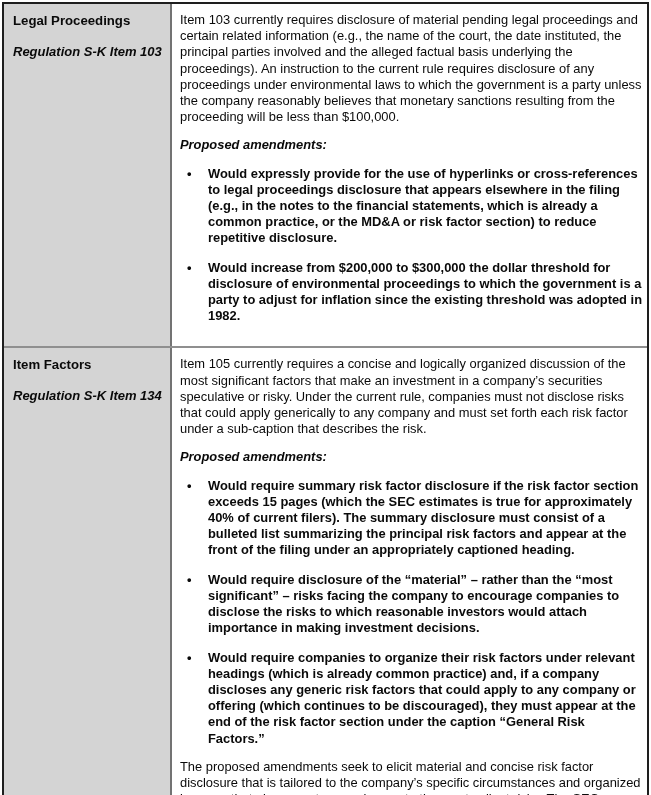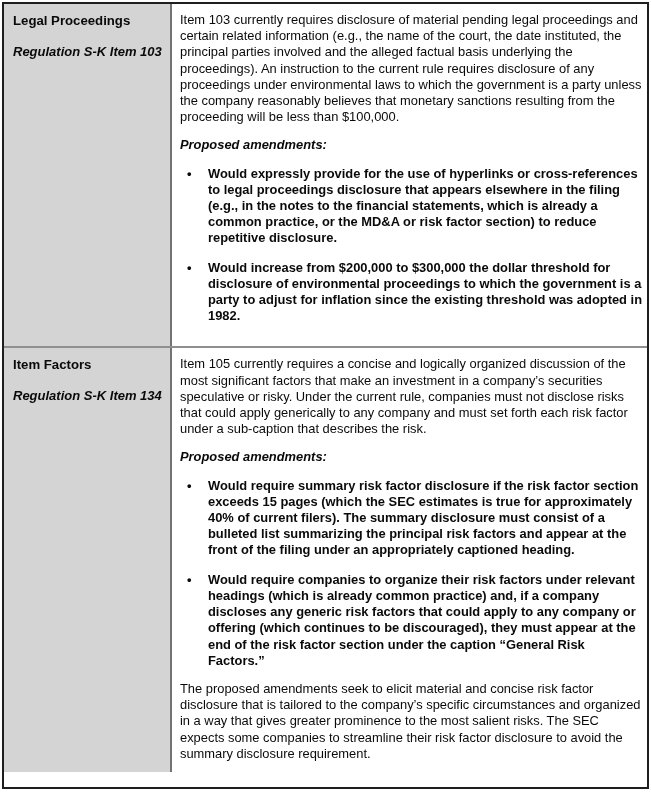--- a/index.html
+++ b/index.html
@@ -94,20 +94,21 @@
     <section class="row">
       <div class="cell head">
         <div class="title">Item Factors</div>
         <div class="subtitle">Regulation S-K Item 134</div>
       </div>
       <div class="cell body">
         <p>Item 105 currently requires a concise and logically organized discussion of the most significant factors that make an investment in a company’s securities speculative or risky. Under the current rule, companies must not disclose risks that could apply generically to any company and must set forth each risk factor under a sub-caption that describes the risk.</p>
         <p class="proposed">Proposed amendments:</p>
         <ul class="bullets">
           <li>Would require summary risk factor disclosure if the risk factor section exceeds 15 pages (which the SEC estimates is true for approximately 40% of current filers). The summary disclosure must consist of a bulleted list summarizing the principal risk factors and appear at the front of the filing under an appropriately captioned heading.</li>
+          <li>Would require disclosure of the “material” – rather than the “most significant” – risks facing the company to encourage companies to disclose the risks to which reasonable investors would attach importance in making investment decisions.</li>
           <li>Would require companies to organize their risk factors under relevant headings (which is already common practice) and, if a company discloses any generic risk factors that could apply to any company or offering (which continues to be discouraged), they must appear at the end of the risk factor section under the caption “General Risk Factors.”</li>
         </ul>
         <p>The proposed amendments seek to elicit material and concise risk factor disclosure that is tailored to the company’s specific circumstances and organized in a way that gives greater prominence to the most salient risks. The SEC expects some companies to streamline their risk factor disclosure to avoid the summary disclosure requirement.</p>
       </div>
     </section>
 
   </div>
 </div>
 
 </body></html>

